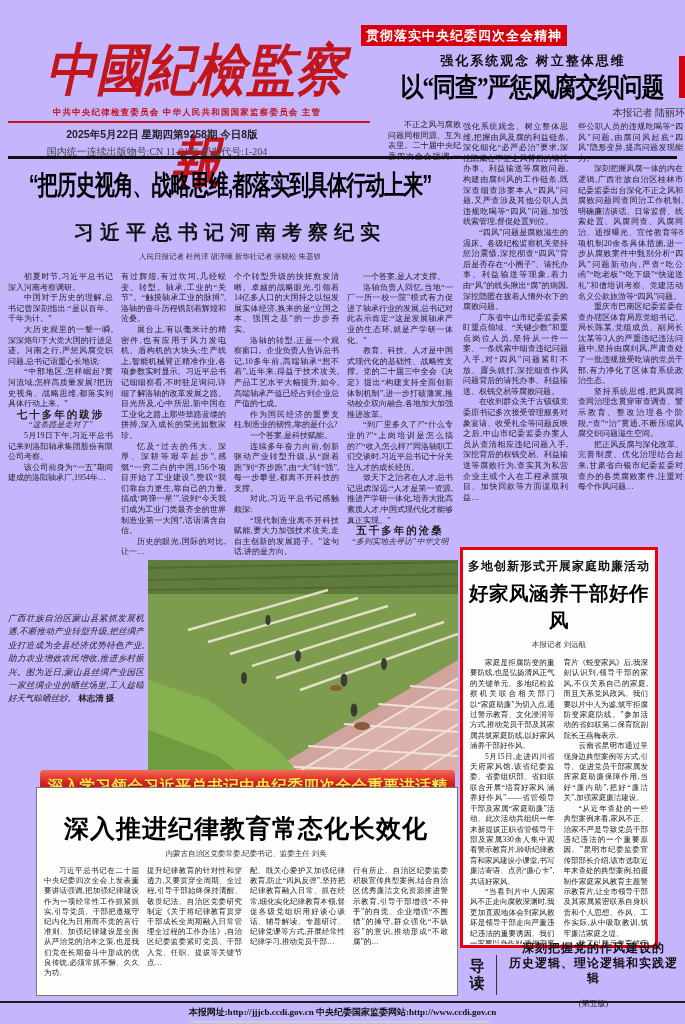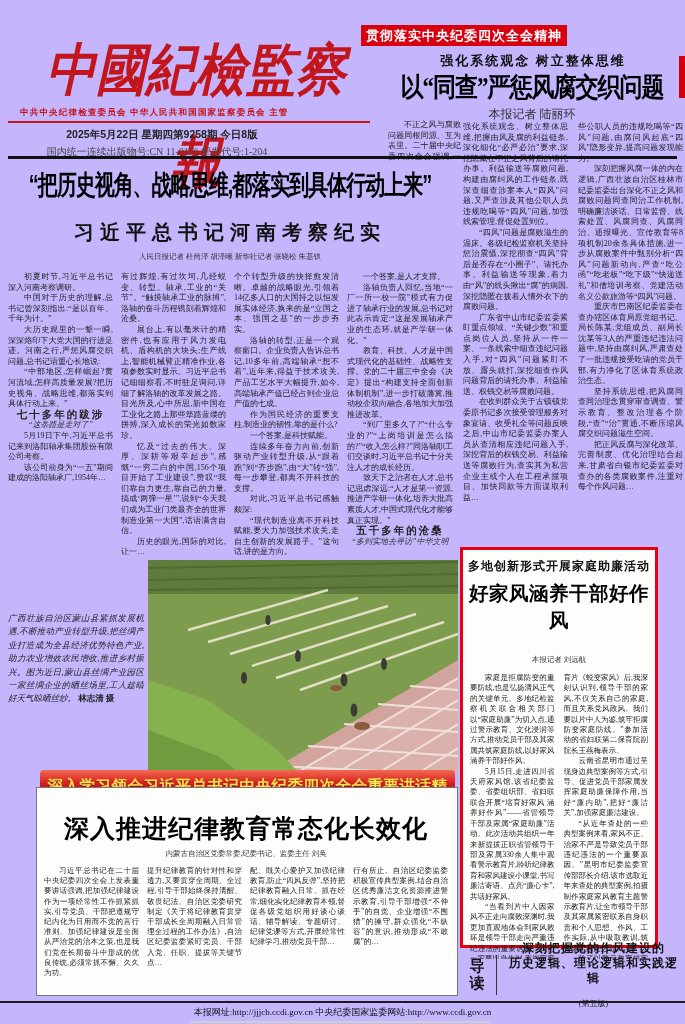--- a/index.html
+++ b/index.html
@@ -2,30 +2,30 @@
 <html><head>
 <meta charset="utf-8">
 <style>
   html,body{margin:0;padding:0;}
   body{width:685px;height:1024px;background:#f6f5f2;font-family:"Liberation Serif","DejaVu Serif",serif;color:#1c1c1c;position:relative;overflow:hidden;}
   .page{position:absolute;left:0;top:0;width:685px;height:1024px;background:#c4b5fd;}
   .abs{position:absolute;}
 
   
   .masthead-title{left:22px;top:24px;width:348px;height:84px;font-size:50px;font-weight:900;color:#c3161c;line-height:82px;text-align:center;transform:scaleY(1.12);transform-origin:top center;letter-spacing:0px;font-style:italic;}
-  .organ-line{left:20px;top:107px;width:350px;text-align:left;font-size:8.5px;color:#c3161c;letter-spacing:1.2px;font-weight:bold;}
+  .organ-line{left:12px;top:107px;width:350px;text-align:center;font-size:8.5px;color:#c3161c;letter-spacing:1.2px;font-weight:bold;}
   .red-rule{left:8px;top:121px;width:362px;height:2px;background:#c3161c;}
   .date-row{left:13px;top:128px;width:282px;display:flex;justify-content:center;font-size:10.5px;font-weight:bold;font-family:"Liberation Sans","DejaVu Sans",sans-serif;color:#222;margin-left:8px;}
   .issn-line{left:16px;top:145px;width:282px;text-align:center;font-size:10px;color:#444;}
 
   
   .tr-banner{left:361px;top:25px;width:206px;height:21px;background:#d6000f;color:#fff;font-family:"Liberation Sans","DejaVu Sans",sans-serif;font-weight:bold;font-size:13px;line-height:21px;text-align:center;letter-spacing:1px;}
   .tr-kicker{left:381px;top:52px;width:304px;text-align:center;font-size:13px;font-weight:bold;font-family:"Liberation Sans","DejaVu Sans",sans-serif;letter-spacing:2px;color:#111;}
   .tr-headline{left:379px;top:70px;width:306px;text-align:center;font-size:23px;font-weight:900;letter-spacing:-1px;color:#000;transform:scaleY(1.15);transform-origin:top center;}
-  .tr-byline{left:379px;top:106px;width:306px;text-align:center;font-size:12px;color:#333;}
+  .tr-byline{left:379px;top:106px;width:306px;text-align:right;font-size:10px;color:#333;}
   .edge-redbar{left:679px;top:56px;width:6px;height:42px;background:#d0000f;}
 
   .coltext{font-size:8px;line-height:10.6px;text-align:justify;overflow:hidden;color:#222;}
   .coltext p{margin:0;text-indent:2em;}
   .coltext p.noind{text-indent:0;}
   .tr-cola{left:388px;top:120px;width:73px;height:42px;}
   .tr-colb{left:463px;top:122px;width:105px;height:421px;}
   .tr-colc{left:578px;top:122px;width:105px;height:421px;}
 
   .header-rule{left:8px;top:156px;width:669px;height:3px;background:#111;}
@@ -64,35 +64,35 @@
   .bl-headline{left:36px;top:812px;width:420px;text-align:center;font-size:25px;font-weight:900;letter-spacing:1px;color:#000;}
   .bl-byline{left:36px;top:849px;width:420px;text-align:center;font-size:7.5px;color:#333;}
   .bl-cols{left:44px;top:866px;width:404px;height:122px;display:flex;gap:8px;}
   .bl-col{width:95px;height:122px;}
   .bl-col .coltext,.bl-col{font-size:7.5px;line-height:10.2px;}
 
   
   .fam-box{left:460px;top:547px;width:198px;height:401px;border:3px solid #e8000d;background:#fdfdfb;box-sizing:border-box;}
   .fam-kicker{margin-top:8px;text-align:center;font-size:12px;font-weight:bold;font-family:"Liberation Sans","DejaVu Sans",sans-serif;letter-spacing:1px;color:#111;}
   .fam-headline{margin-top:5px;text-align:center;font-size:19.5px;font-weight:900;letter-spacing:0.5px;color:#000;}
-  .fam-byline{margin-top:21px;text-align:center;font-size:7.5px;color:#333;}
+  .fam-byline{margin-top:6px;text-align:center;font-size:7.5px;color:#333;}
   .fam-cols{margin:8px 7px 0 7px;display:flex;gap:9px;}
   .fam-col{width:97px;height:286px;font-size:7.5px;line-height:10.4px;}
 
   
   .daodu{left:460px;top:952px;width:222px;height:45px;display:flex;align-items:center;}
   .daodu-label{width:34px;text-align:center;font-size:15px;font-weight:900;line-height:17px;color:#111;}
   .daodu-div{width:1px;height:40px;background:#333;margin:0 8px 0 2px;}
   .daodu-body{flex:1;text-align:center;}
   .daodu-line{font-size:12px;font-weight:900;line-height:15px;letter-spacing:1px;color:#111;}
   .daodu-page{font-size:8px;margin-top:12px;color:#222;}
 
   
   .footer-rule{left:0px;top:1001px;width:685px;height:2px;background:#1b1b1b;}
-  .footer-text{left:0px;top:1006px;width:685px;text-align:center;font-size:9px;font-weight:normal;color:#111;}
+  .footer-text{left:0px;top:1006px;width:685px;text-align:center;font-size:9px;font-weight:bold;color:#111;}
   .footer-smudge{left:190px;top:1021px;width:300px;height:2px;background:#cfcfcf;}
 </style>
 </head>
 <body>
 
 <div class="page">
 
   <div class="abs masthead-title">中國紀檢監察報</div>
   <div class="abs organ-line">中共中央纪律检查委员会 中华人民共和国国家监察委员会 主管</div>
   <div class="abs red-rule"></div>

